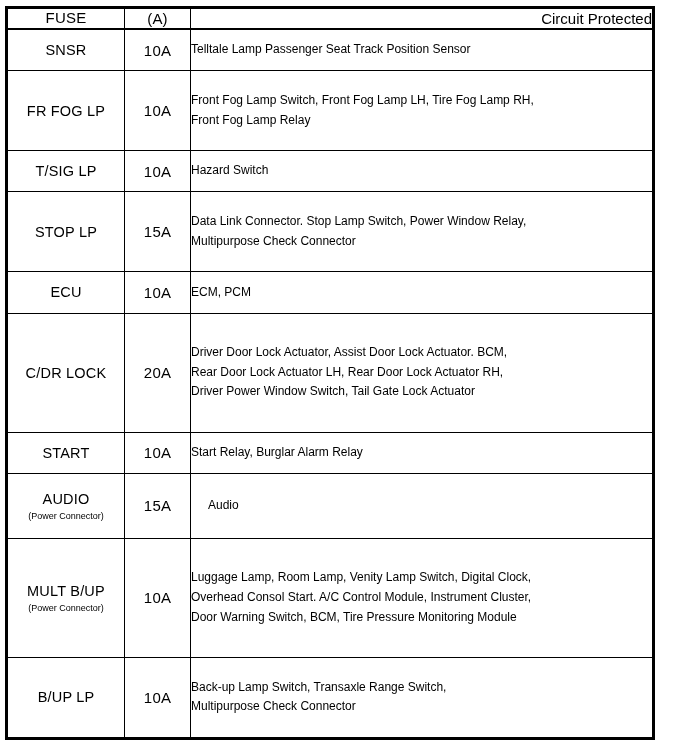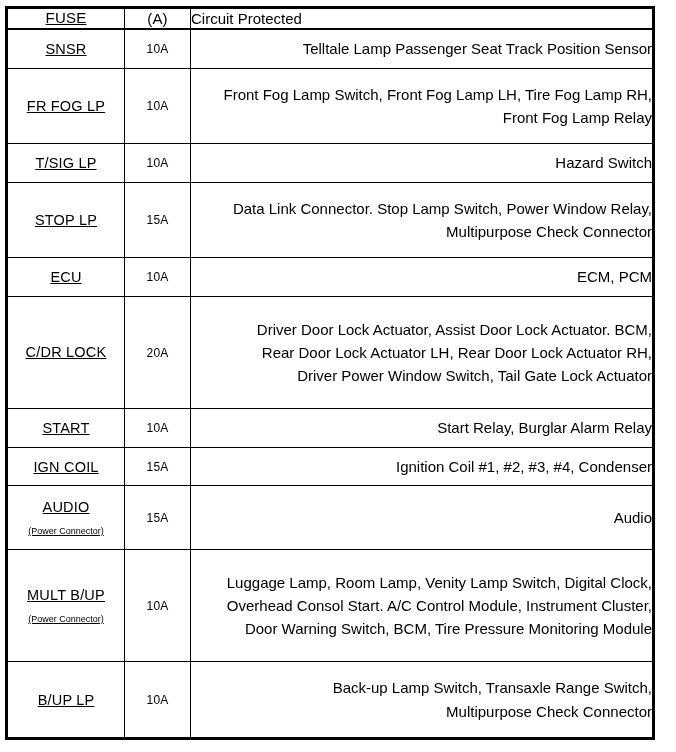--- a/index.html
+++ b/index.html
@@ -43,54 +43,53 @@
   table.fuse-table tr.header-row td {
     border-bottom: 2px solid #000;
   }
 
   .cell-fuse {
     text-align: center;
     font-size: 14.5px;
     letter-spacing: 0.2px;
     line-height: 1.25;
     padding: 2px 2px;
-    text-decoration: underline;
   }
   .cell-fuse .sub-label {
     display: block;
     font-size: 9px;
     letter-spacing: 0;
     line-height: 1.2;
-    margin-top: 10px;
+    margin-top: 3px;
   }
   .cell-amp {
     text-align: center;
-    font-size: 12px;
+    font-size: 15px;
     letter-spacing: 0.2px;
   }
   .cell-circuit {
-    text-align: right;
-    font-size: 15px;
+    text-align: left;
+    font-size: 12px;
     line-height: 1.15;
     padding: 0 0 0 9px;
   }
   .cell-circuit .line {
     display: block;
     padding: 3px 0;
     white-space: nowrap;
   }
   .cell-circuit.indent-value {
     padding-left: 17px;
   }
   .header-row .cell-fuse,
   .header-row .cell-amp {
     font-size: 15px;
   }
   .header-row .cell-circuit {
-    text-align: left;
+    text-align: right;
     font-size: 15px;
     padding-left: 0;
   }
 </style>
 </head>
 <body>
 
 <div id="fuse-table-wrap">
   <table class="fuse-table">
     <colgroup>
@@ -153,27 +152,20 @@
           </td>
         </tr>
         <tr>
           <td class="cell-fuse"><span>START</span></td>
           <td class="cell-amp">10A</td>
           <td class="cell-circuit">
             <span class="line">Start Relay, Burglar Alarm Relay</span>
           </td>
         </tr>
         <tr>
-          <td class="cell-fuse"><span>IGN COIL</span></td>
-          <td class="cell-amp">15A</td>
-          <td class="cell-circuit">
-            <span class="line">Ignition Coil #1, #2, #3, #4, Condenser</span>
-          </td>
-        </tr>
-        <tr>
           <td class="cell-fuse"><span>AUDIO</span><span class="sub-label">(Power Connector)</span></td>
           <td class="cell-amp">15A</td>
           <td class="cell-circuit indent-value">
             <span class="line">Audio</span>
           </td>
         </tr>
         <tr>
           <td class="cell-fuse"><span>MULT B/UP</span><span class="sub-label">(Power Connector)</span></td>
           <td class="cell-amp">10A</td>
           <td class="cell-circuit">

